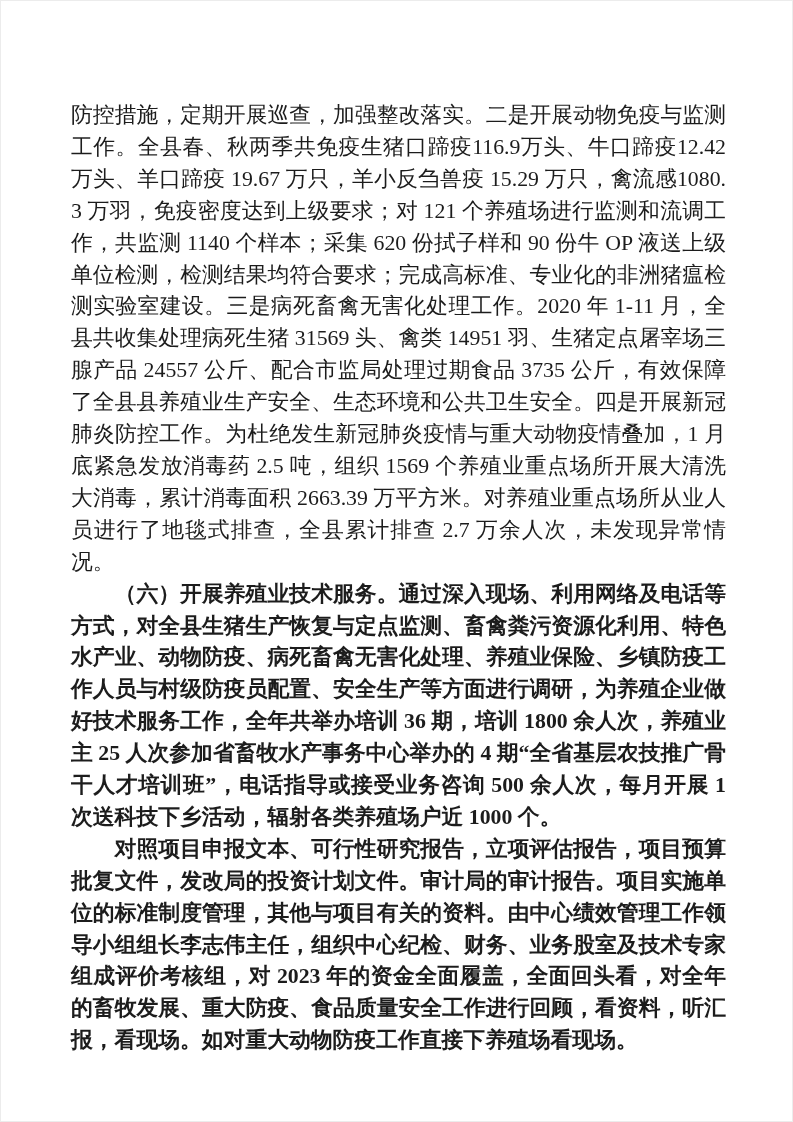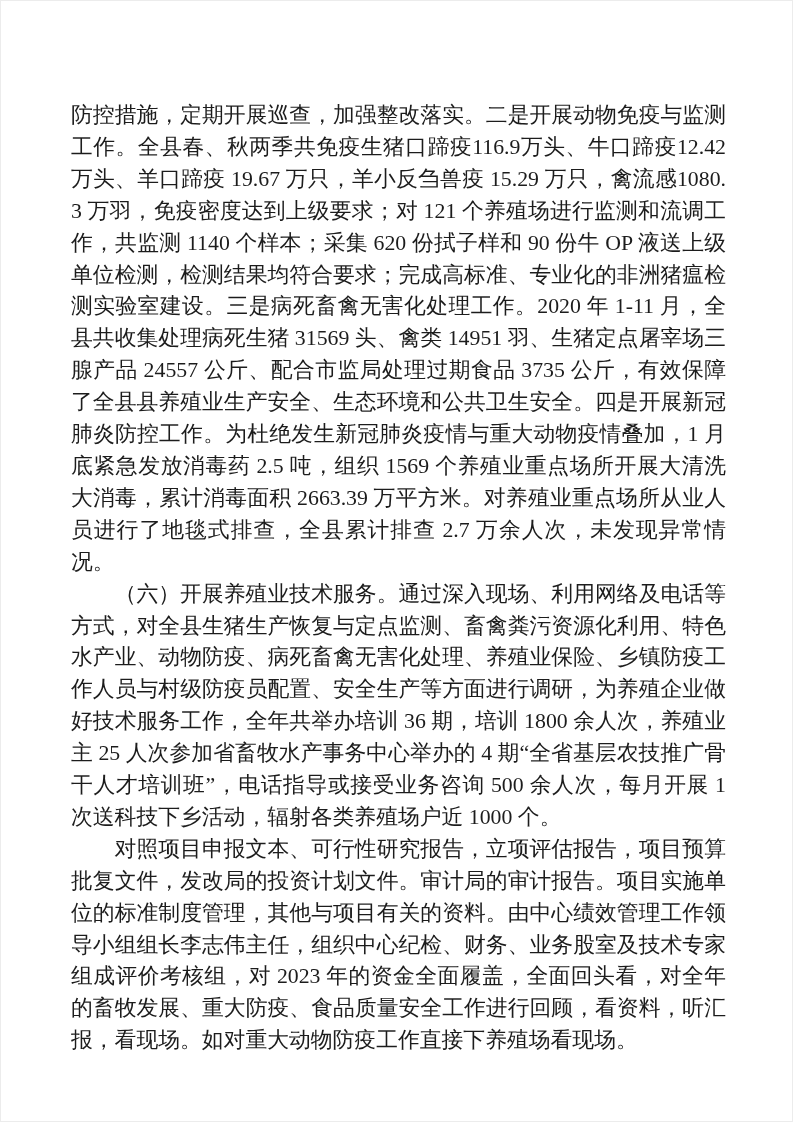--- a/index.html
+++ b/index.html
@@ -28,20 +28,21 @@
     font-family: "Liberation Serif", "DejaVu Serif", serif;
     font-size: 21.8px;
     line-height: 31.9px;
     color: #1c1c1c;
     text-align: justify;
     text-align-last: left;
     word-break: break-all;
   }
   p.para.indented {
     text-indent: 2em;
+    font-weight: bold;
   }
 </style>
 </head>
 <body>
 
 <div class="page">
   <div class="text-body">
     <p class="para">防控措施，定期开展巡查，加强整改落实。二是开展动物免疫与监测工作。全县春、秋两季共免疫生猪口蹄疫116.9万头、牛口蹄疫12.42万头、羊口蹄疫 19.67 万只，羊小反刍兽疫 15.29 万只，禽流感1080.3 万羽，免疫密度达到上级要求；对 121 个养殖场进行监测和流调工作，共监测 1140 个样本；采集 620 份拭子样和 90 份牛 OP 液送上级单位检测，检测结果均符合要求；完成高标准、专业化的非洲猪瘟检测实验室建设。三是病死畜禽无害化处理工作。2020 年 1-11 月，全县共收集处理病死生猪 31569 头、禽类 14951 羽、生猪定点屠宰场三腺产品 24557 公斤、配合市监局处理过期食品 3735 公斤，有效保障了全县县养殖业生产安全、生态环境和公共卫生安全。四是开展新冠肺炎防控工作。为杜绝发生新冠肺炎疫情与重大动物疫情叠加，1 月底紧急发放消毒药 2.5 吨，组织 1569 个养殖业重点场所开展大清洗大消毒，累计消毒面积 2663.39 万平方米。对养殖业重点场所从业人员进行了地毯式排查，全县累计排查 2.7 万余人次，未发现异常情况。</p>
     <p class="para indented">（六）开展养殖业技术服务。通过深入现场、利用网络及电话等方式，对全县生猪生产恢复与定点监测、畜禽粪污资源化利用、特色水产业、动物防疫、病死畜禽无害化处理、养殖业保险、乡镇防疫工作人员与村级防疫员配置、安全生产等方面进行调研，为养殖企业做好技术服务工作，全年共举办培训 36 期，培训 1800 余人次，养殖业主 25 人次参加省畜牧水产事务中心举办的 4 期“全省基层农技推广骨干人才培训班”，电话指导或接受业务咨询 500 余人次，每月开展 1 次送科技下乡活动，辐射各类养殖场户近 1000 个。</p>
     <p class="para indented">对照项目申报文本、可行性研究报告，立项评估报告，项目预算批复文件，发改局的投资计划文件。审计局的审计报告。项目实施单位的标准制度管理，其他与项目有关的资料。由中心绩效管理工作领导小组组长李志伟主任，组织中心纪检、财务、业务股室及技术专家组成评价考核组，对 2023 年的资金全面履盖，全面回头看，对全年的畜牧发展、重大防疫、食品质量安全工作进行回顾，看资料，听汇报，看现场。如对重大动物防疫工作直接下养殖场看现场。</p>

